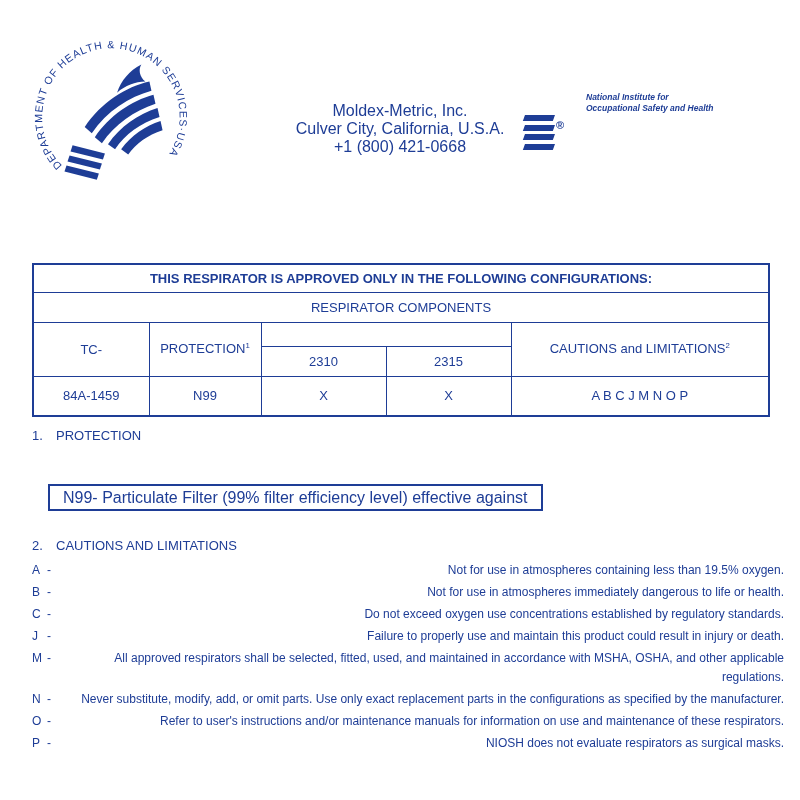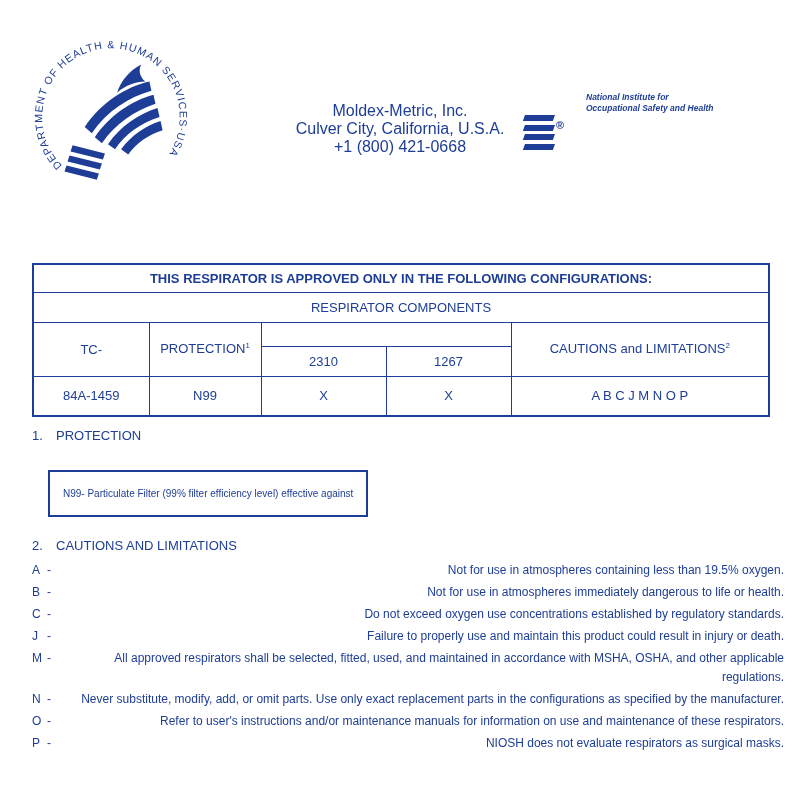--- a/index.html
+++ b/index.html
@@ -40,22 +40,22 @@
   td.t-models{ height:30px; }
   td.t-data  { height:40px; }
   sup { font-size:60%; vertical-align:super; }
 
   
   .sec-heading { position:absolute; display:flex; font-size:13px; }
   .sec-heading .sec-num { width:24px; flex:none; }
   #sec1 { left:32px; top:428px; }
   #sec2 { left:32px; top:538px; }
 
-  .protection-box { position:absolute; left:48px; top:470px; border:2px solid var(--ink);
-                    padding:12px 13px; font-size:10px; line-height:19px; }
+  .protection-box { position:absolute; left:48px; top:484px; border:2px solid var(--ink);
+                    padding:2px 13px; font-size:16px; line-height:19px; }
   .protection-box div { white-space:nowrap; }
 
   .cautions { position:absolute; left:32px; top:561px; width:752px;
               font-size:12px; line-height:19px; }
   .caution-item { display:flex; align-items:flex-start; margin-bottom:3px; }
   .c-code { width:15px; flex:none; }
   .c-dash { width:13px; flex:none; }
   .c-text { flex:1;text-align:right; }
 </style>
 </head>
@@ -120,21 +120,21 @@
       <td class="t-comp" colspan="5">RESPIRATOR COMPONENTS</td>
     </tr>
     <tr>
       <td class="t-band" rowspan="2">TC-</td>
       <td class="t-band" rowspan="2"><span>PROTECTION</span><sup>1</sup></td>
       <td class="t-band" colspan="2"></td>
       <td class="t-band" rowspan="2"><span>CAUTIONS and LIMITATIONS</span><sup>2</sup></td>
     </tr>
     <tr>
       <td class="t-models">2310</td>
-      <td class="t-models">1267</td>
+      <td class="t-models">2315</td>
     </tr>
     <tr>
       <td class="t-data">84A-1459</td>
       <td class="t-data">N99</td>
       <td class="t-data">X</td>
       <td class="t-data">X</td>
       <td class="t-data">A B C J M N O P</td>
     </tr>
   </tbody>
     </table>

